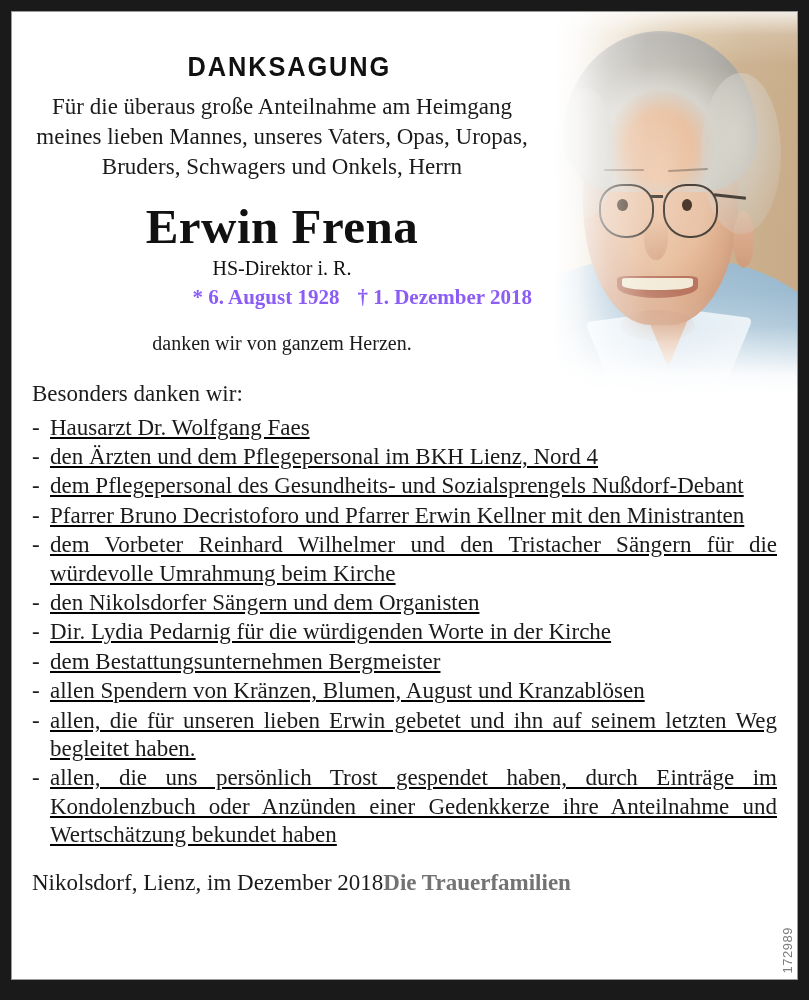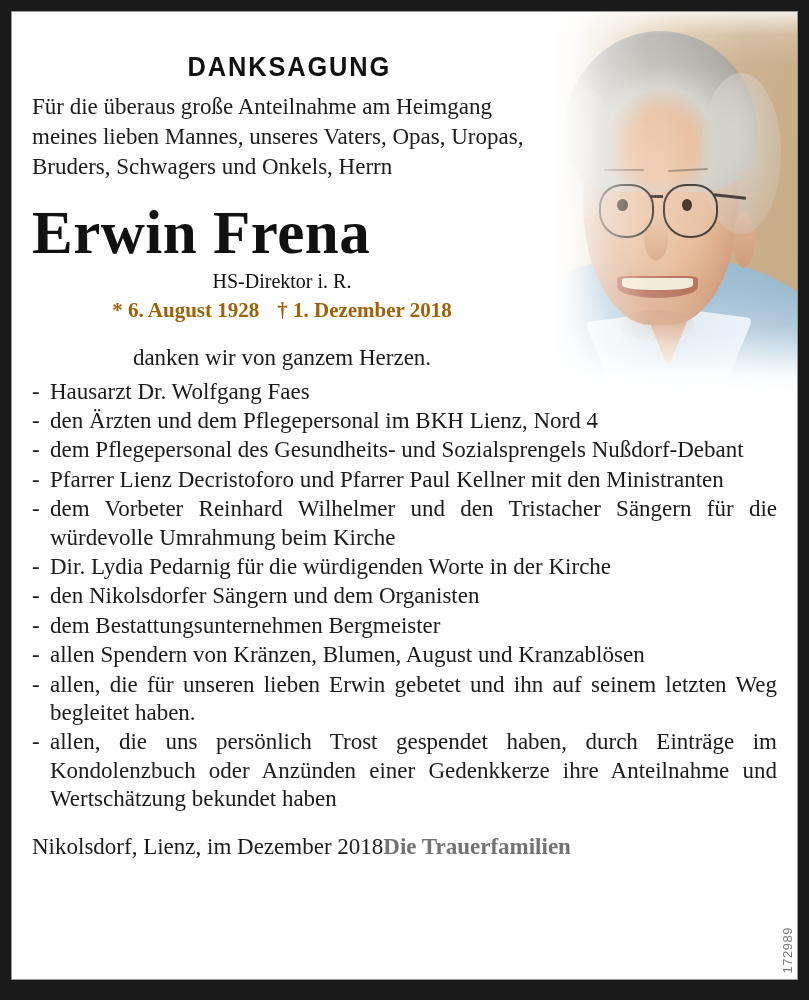--- a/index.html
+++ b/index.html
@@ -295,71 +295,73 @@
     font-size: 27px;
     letter-spacing: 2.0px;
     color: #111111;
     
     padding-right: 245px;
     transform: scaleX(.94);
   }
 
   .intro {
     margin: 9px 0 0 0;
-    text-align: left;
+    text-align: center;
     padding-right: 245px;
     font-size: 23px;
     line-height: 1.30;
     color: #1b1b1b;
   }
 
   .name {
     margin: 16px 0 0 0;
+    text-align: center;
     padding-right: 245px;
     font-weight: bold;
-    font-size: 61px;
+    font-size: 49px;
     letter-spacing: .5px;
     color: #111111;
   }
   .subname {
     margin: 2px 0 0 0;
     text-align: center;
     padding-right: 245px;
     font-weight: normal;
     font-size: 20px;
     color: #111111;
   }
   .dates {
     margin: 5px 0 0 0;
-    text-align: center;
+    text-align: right;
     padding-right: 245px;
     font-weight: bold;
     font-size: 21px;
-    color: #a16207;
+    color: #8b5cf6;
   }
   .dates .gap { display: inline-block; width: 18px; }
 
   .thanksline {
     margin: 22px 0 0 0;
     text-align: center;
     padding-right: 245px;
-    font-size: 23px;
+    font-size: 20px;
     color: #1b1b1b;
   }
 
   .listhead {
     margin: 26px 0 0 0;
     font-size: 23px;
     color: #1b1b1b;
   }
 
   ul.thanks {
     list-style: none;
     margin: 7px 0 0 0;
     padding: 0;
+    text-decoration: underline;
   }
   ul.thanks li {
     position: relative;
     padding-left: 18px;
     margin-bottom: 1px;
     font-size: 23px;
     line-height: 1.235;
     color: #1b1b1b;
     text-align: justify;
     text-justify: inter-word;
@@ -446,29 +448,30 @@
       <div class="intro">Für die überaus große Anteilnahme am Heimgang meines lieben Mannes, unseres Vaters, Opas, Uropas, Bruders, Schwagers und Onkels, Herrn</div>
 
       <div class="name">Erwin Frena</div>
       <div class="subname">HS-Direktor i. R.</div>
       <div class="dates">
         <span>* 6. August 1928</span><span class="gap"></span><span>† 1. Dezember 2018</span>
       </div>
 
       <div class="thanksline">danken wir von ganzem Herzen.</div>
 
+      <div class="listhead">Besonders danken wir:</div>
 
       <ul class="thanks">
         <li>Hausarzt Dr. Wolfgang Faes</li>
         <li>den Ärzten und dem Pflegepersonal im BKH Lienz, Nord 4</li>
         <li>dem Pflegepersonal des Gesundheits- und Sozialsprengels Nußdorf-Debant</li>
-        <li>Pfarrer Lienz Decristoforo und Pfarrer Paul Kellner mit den Ministranten</li>
+        <li>Pfarrer Bruno Decristoforo und Pfarrer Erwin Kellner mit den Ministranten</li>
         <li>dem Vorbeter Reinhard Wilhelmer und den Tristacher Sängern für die würdevolle Umrahmung beim Kirche</li>
+        <li>den Nikolsdorfer Sängern und dem Organisten</li>
         <li>Dir. Lydia Pedarnig für die würdigenden Worte in der Kirche</li>
-        <li>den Nikolsdorfer Sängern und dem Organisten</li>
         <li>dem Bestattungsunternehmen Bergmeister</li>
         <li>allen Spendern von Kränzen, Blumen, August und Kranzablösen</li>
         <li>allen, die für unseren lieben Erwin gebetet und ihn auf seinem letzten Weg begleitet haben.</li>
         <li>allen, die uns persönlich Trost gespendet haben, durch Einträge im Kondolenzbuch oder Anzünden einer Gedenkkerze ihre Anteilnahme und Wertschätzung bekundet haben</li>
       </ul>
 
       <div class="footer">
         <div class="place">Nikolsdorf, Lienz, im Dezember 2018</div>
         <div class="family">Die Trauerfamilien</div>
       </div>

